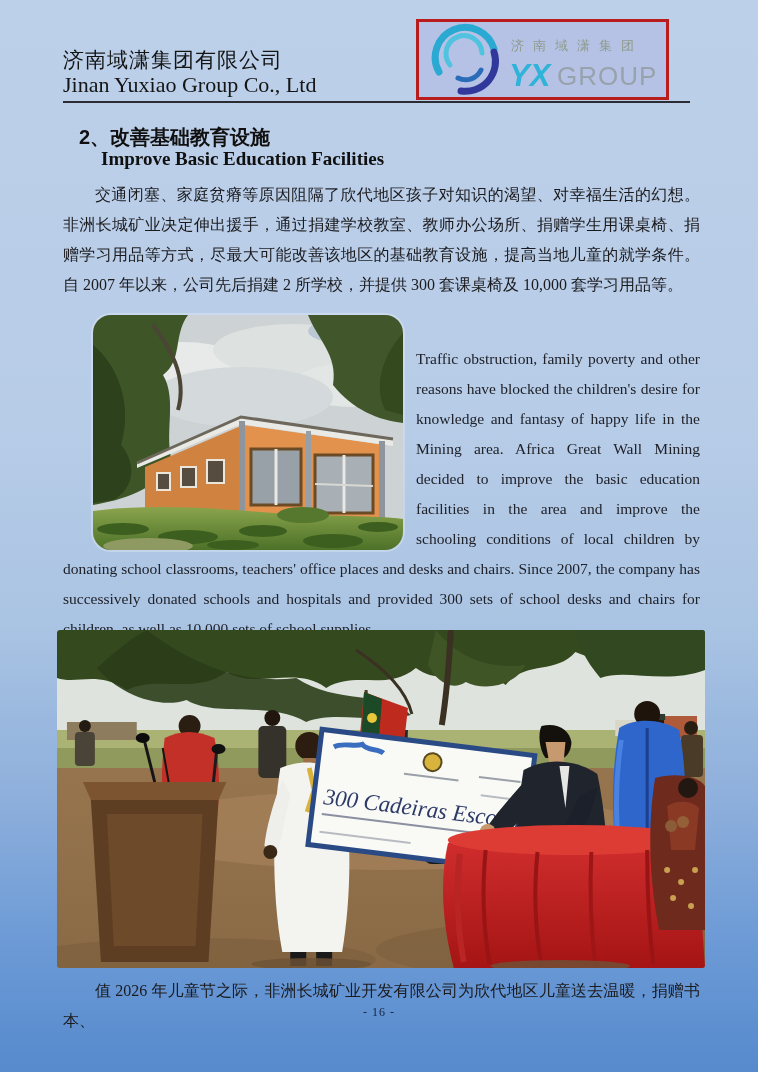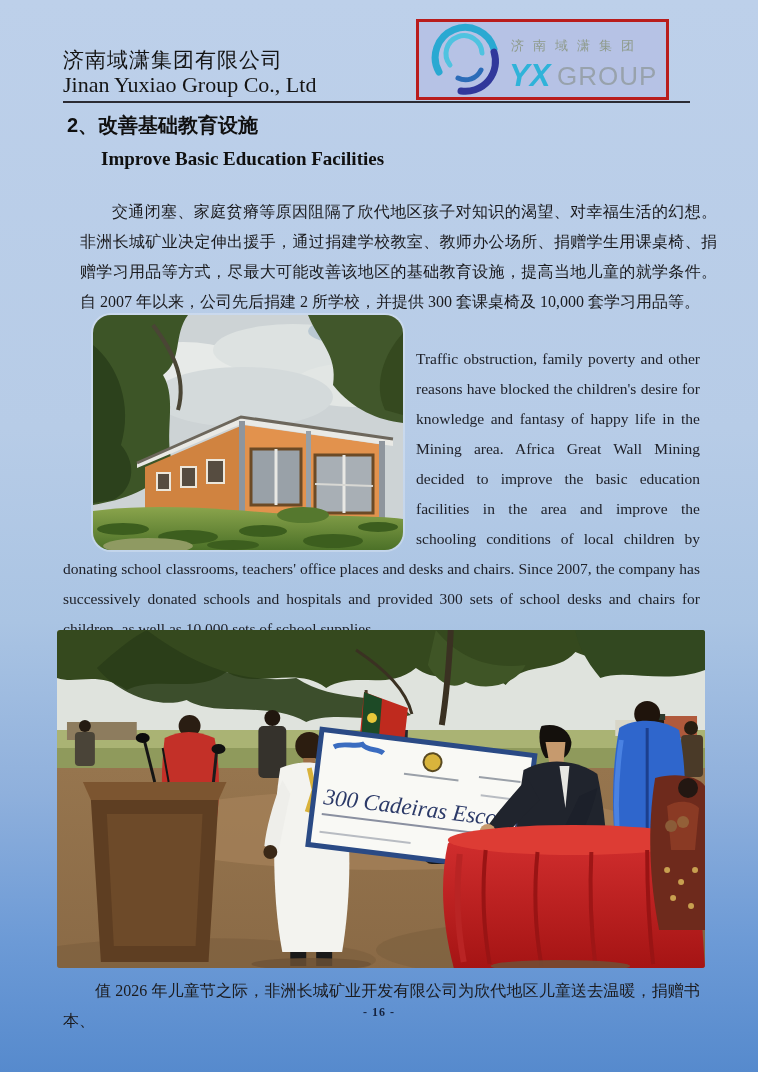--- a/index.html
+++ b/index.html
@@ -7,31 +7,31 @@
     width:758px;height:1072px;position:relative;overflow:hidden;
     background:linear-gradient(180deg,#bdd0ea 0%,#b7cce7 40%,#aac4e3 58%,#8fb0dc 74%,#6c9ad6 88%,#568acd 100%);
     font-family:"Liberation Serif","DejaVu Serif",serif;color:#1c1c1f;
     -webkit-font-smoothing:antialiased;
   }
   .abs{position:absolute;}
   .company-cn{left:63px;top:46px;font-family:"Liberation Sans","DejaVu Sans",sans-serif;font-weight:normal;font-size:21px;letter-spacing:1px;color:#141414;}
   .company-en{left:63px;top:72px;font-weight:normal;font-size:22px;color:#141414;}
   .header-rule{left:63px;top:101px;width:627px;height:2px;background:#2b2b33;}
   .logo-box{left:416px;top:19px;width:253px;height:81px;background:#b6c2e5;border:3px solid #b91c1c;box-sizing:border-box;}
-  .h-cn{left:63px;top:108px;font-family:"Liberation Sans","DejaVu Sans",sans-serif;font-weight:bold;font-size:20px;color:#101010;margin:4px;}
+  .h-cn{left:63px;top:108px;font-family:"Liberation Sans","DejaVu Sans",sans-serif;font-weight:bold;font-size:20px;color:#101010;margin:16px;}
   .h-en{left:101px;top:148px;font-weight:bold;font-size:19px;color:#101010;margin:0;}
-  .p-cn{left:63px;top:180px;width:637px;margin:17px;font-size:16px;line-height:30px;text-align:justify;text-indent:2em;color:#1b1b1e;}
+  .p-cn{left:63px;top:180px;width:637px;margin:0;font-size:16px;line-height:30px;text-align:justify;text-indent:2em;color:#1b1b1e;}
   .flow{left:63px;top:315px;width:637px;}
   .photo-school{float:left;width:310px;height:235px;margin:0 13px 4px 30px;border-radius:18px;overflow:hidden;box-shadow:0 0 0 2px rgba(255,255,255,0.25);}
   .photo-school svg{display:block;}
   .p-en{margin:0;padding-top:29px;font-size:15.5px;line-height:30px;text-align:justify;color:#20222a;}
   .photo-ceremony{left:57px;top:630px;width:648px;height:338px;overflow:hidden;border-radius:3px;}
   .photo-ceremony svg{display:block;}
   .p-bottom{left:63px;top:976px;width:637px;margin:0;font-size:16px;line-height:30px;text-align:justify;text-indent:2em;color:#1b1b1e;}
-  .page-number{left:0;top:1005px;width:758px;text-align:center;font-size:12px;font-weight:bold;color:#15233f;letter-spacing:1px;}
+  .page-number{left:0;top:1005px;width:758px;text-align:center;font-size:12px;font-weight:normal;color:#15233f;letter-spacing:1px;}
   figure{margin:0;padding:0;}
 </style>
 </head>
 <body>
 
 <div>
 
   <div class="abs company-cn">济南域潇集团有限公司</div>
   <div class="abs company-en">Jinan Yuxiao Group  Co., Ltd</div>
   <div class="abs header-rule"></div>

